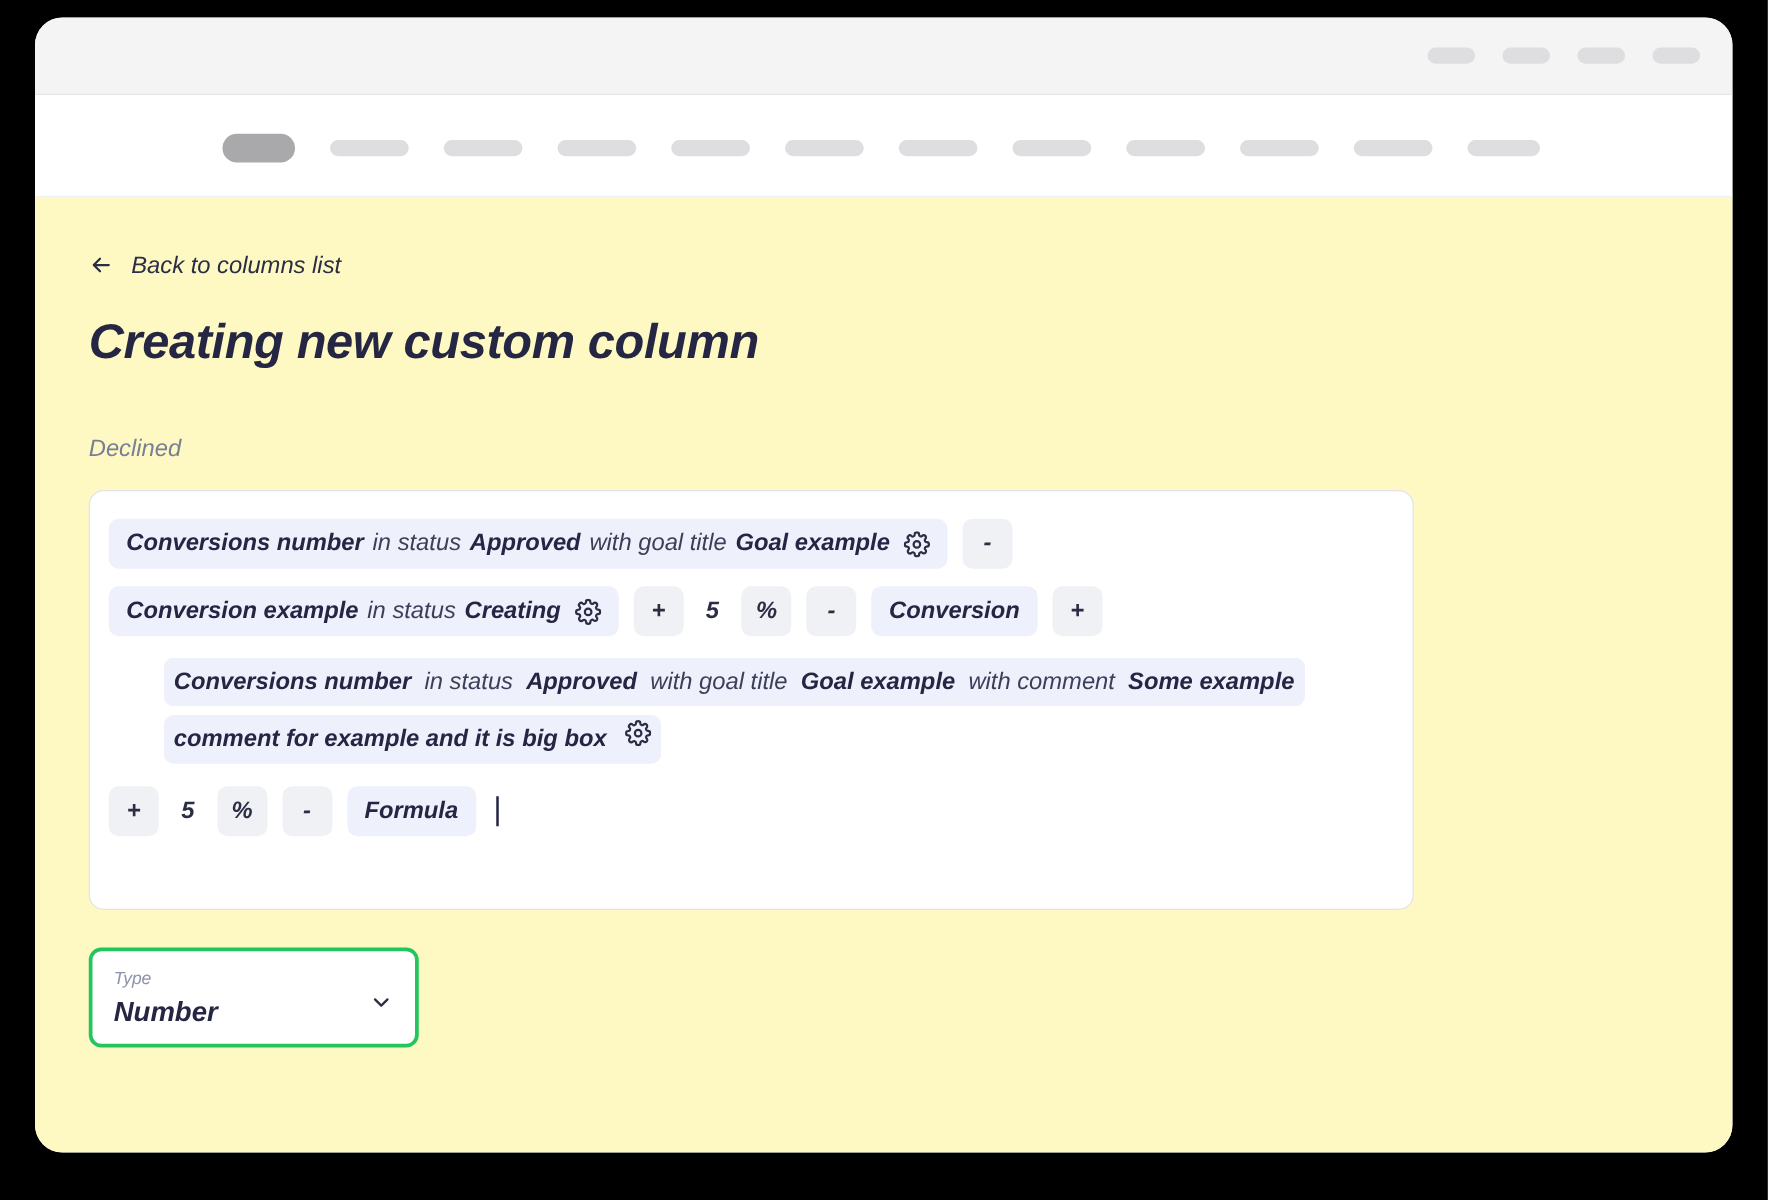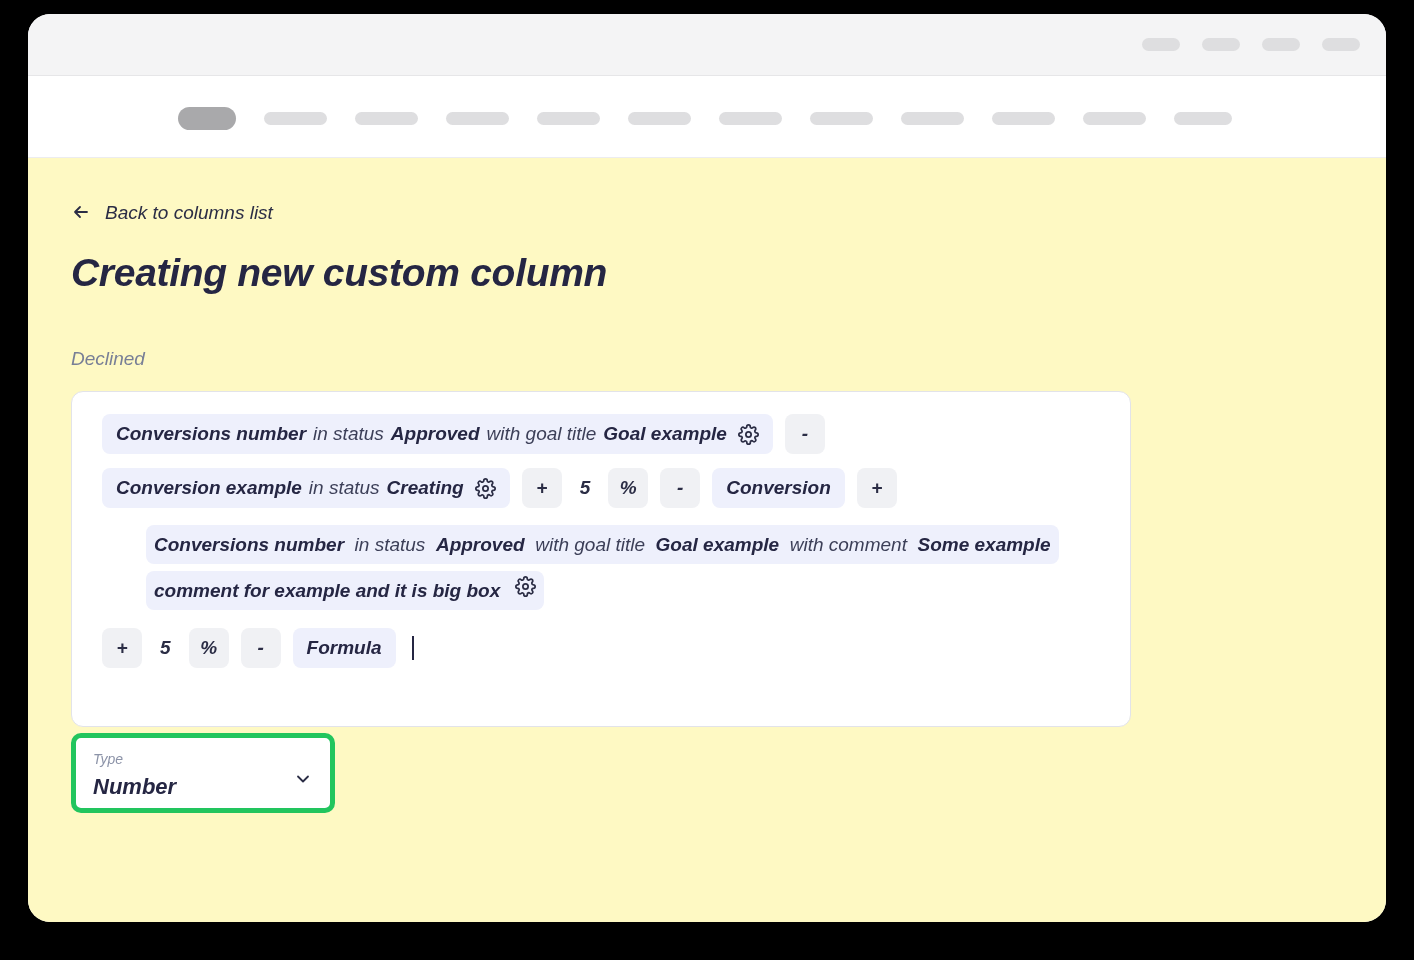--- a/index.html
+++ b/index.html
@@ -122,21 +122,21 @@
   }
 
   
   .formula-box {
     margin-top: 21px;
     width: 1060px;
     min-height: 336px;
     border: 1px solid #e2e3e9;
     border-radius: 12px;
     background: #ffffff;
-    padding: 22px 22px 26px 30px;
+    padding: 22px 22px 26px 15px;
     cursor: text;
   }
 
   .token-rows {
     display: flex;
     flex-direction: column;
     align-items: flex-start;
   }
 
   .trow {
@@ -218,24 +218,24 @@
     width: 2px;
     height: 24px;
     background: #252643;
     margin-left: 4px;
     vertical-align: middle;
   }
 
   
   .select-wrap {
     position: relative;
-    margin-top: 6px;
+    margin-top: 30px;
     width: 264px;
     height: 80px;
-    border: 5px solid #22c55e;
+    border: 3px solid #22c55e;
     border-radius: 10px;
     background: #ffffff;
     cursor: pointer;
   }
   .select-label {
     position: absolute;
     left: 17px;
     top: 13px;
     font-size: 14px;
     color: #8c93a8;

